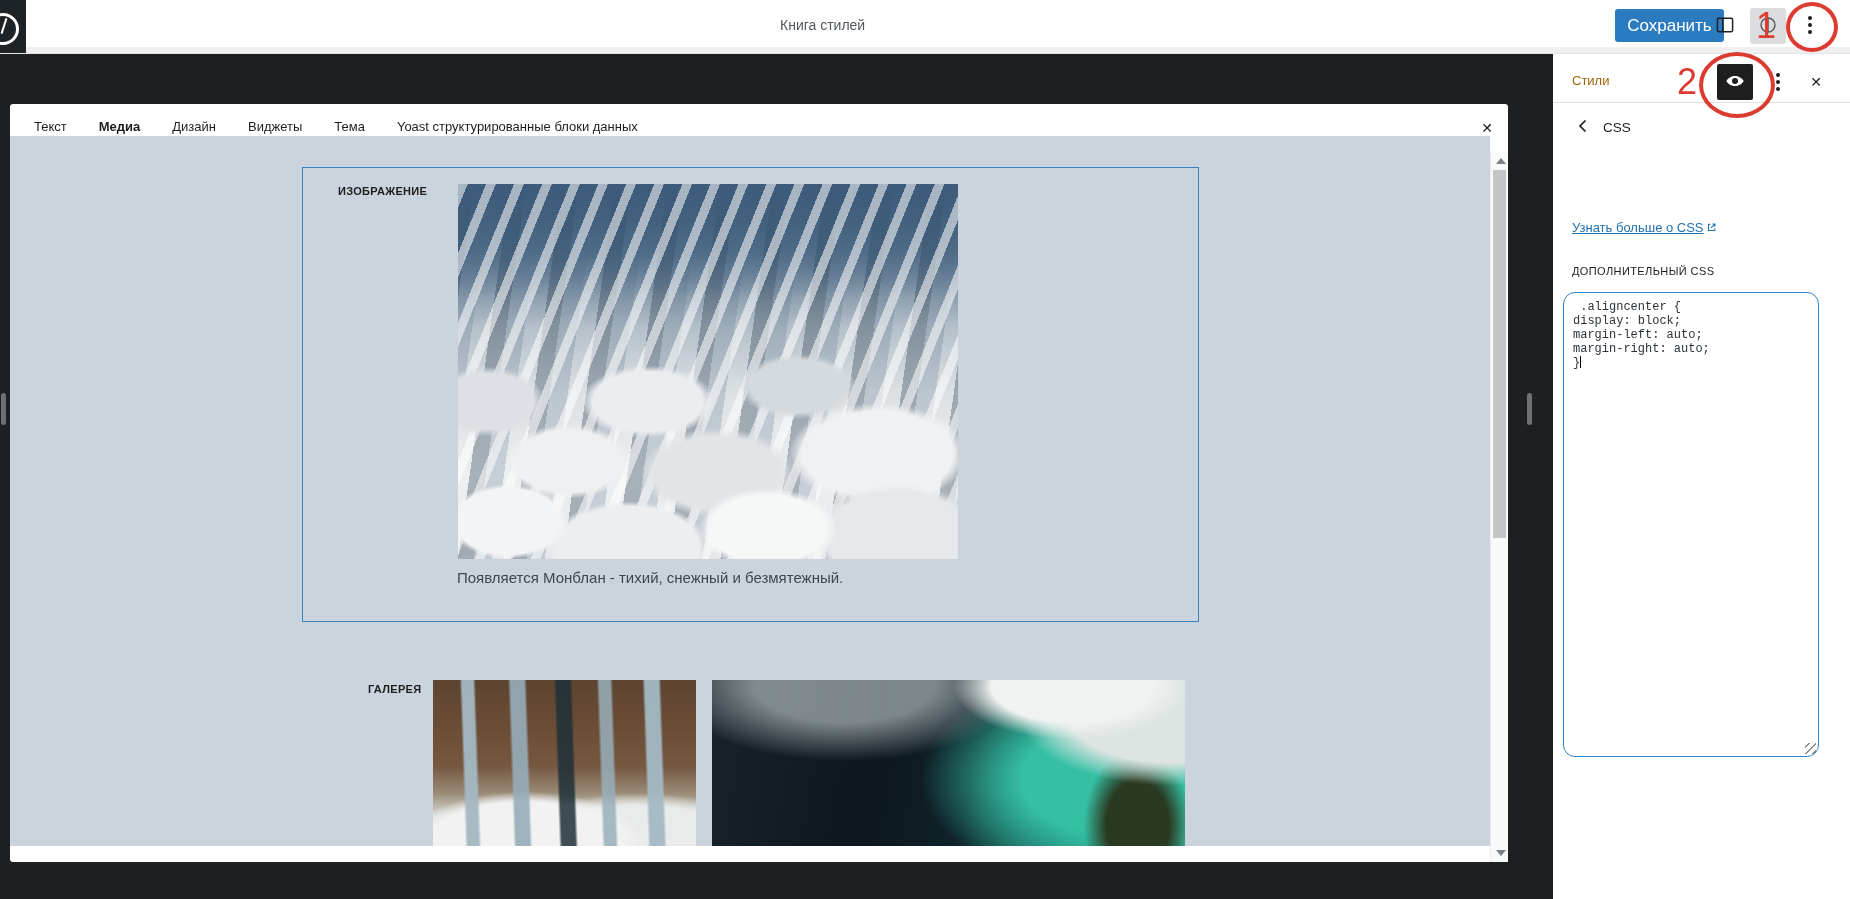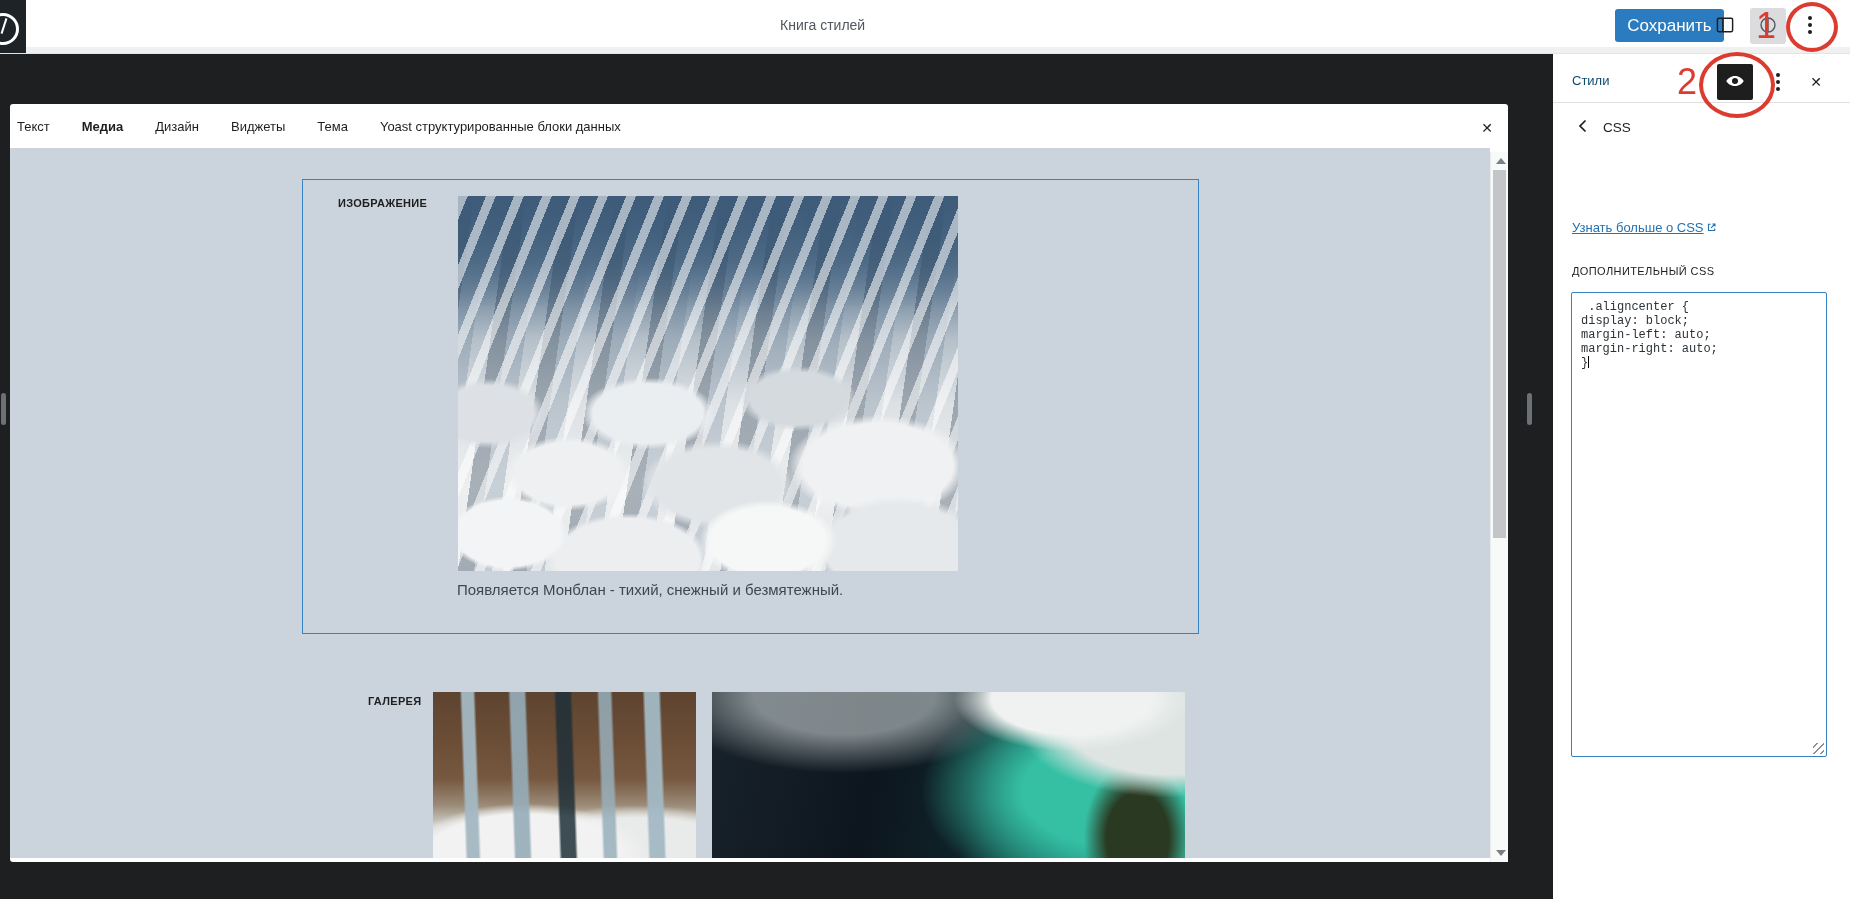--- a/index.html
+++ b/index.html
@@ -25,27 +25,27 @@
   .anno{position:absolute;z-index:60;pointer-events:none;}
   .anno-circle{border:4px solid #dc3b30;border-radius:50%;background:transparent;}
   .anno-num{color:#dc3b30;font-size:36px;line-height:1;font-weight:400;}
   #circle1{left:1786px;top:2px;width:44px;height:42px;}
   #num1{left:1756px;top:8px;}
   #circle2{left:1699px;top:52px;width:68px;height:58px;}
   #num2{left:1677px;top:64px;}
 
   
   .canvas{position:absolute;left:10px;top:104px;width:1498px;height:758px;background:#fff;border-radius:3px;z-index:2;}
-  .tabs-row{position:absolute;left:0;top:0;width:100%;height:48px;display:flex;align-items:stretch;padding-left:6px;box-sizing:border-box;}
+  .tabs-row{position:absolute;left:0;top:0;width:100%;height:48px;display:flex;align-items:stretch;padding-left:23px;box-sizing:border-box;}
   .tab{display:flex;align-items:center;padding:0 1px;margin-right:30px;font-size:13px;font-weight:500;color:#1e1e1e;
        border-bottom:3px solid transparent;box-sizing:border-box;cursor:pointer;white-space:nowrap;}
   .tab.active{border-bottom-color:#2271b1;font-weight:600;}
   .sb-close{position:absolute;left:1465px;top:12px;width:24px;height:24px;display:flex;align-items:center;justify-content:center;
             font-size:14px;color:#1e1e1e;background:transparent;border:none;cursor:pointer;}
-  .content{position:absolute;left:0px;top:44px;width:1480px;height:710px;background:#cbd4dd;overflow:hidden;}
+  .content{position:absolute;left:0px;top:32px;width:1480px;height:710px;background:#cbd4dd;overflow:hidden;}
 
   
   .scrollbar{position:absolute;left:1480px;top:48px;width:18px;height:710px;background:#f8f9f9;border-left:1px solid #ececec;box-sizing:border-box;}
   .sb-thumb{position:absolute;left:2px;top:18px;width:13px;height:368px;background:#c3c5c8;}
   .sb-arrow{position:absolute;left:5px;width:0;height:0;border-left:5px solid transparent;border-right:5px solid transparent;}
   .sb-up{top:6px;border-bottom:6px solid #7b7f84;}
   .sb-down{bottom:6px;border-top:6px solid #7b7f84;}
 
   
   .sel-frame{position:absolute;left:292px;top:31px;width:897px;height:455px;border:1.5px solid #3582c4;box-sizing:border-box;}
@@ -91,35 +91,35 @@
       linear-gradient(100deg,#18222a 0%,#0d161e 35%,#0f2229 55%,#17695e 74%,#25a78e 88%,#3fc4aa 100%);}
 
   
   .drag-handle{position:absolute;width:5px;height:32px;border-radius:3px;background:#6c7176;z-index:4;}
   #handle-left{left:1px;top:393px;}
   #handle-right{left:1527px;top:393px;}
 
   
   .panel{position:absolute;left:1553px;top:53px;width:297px;height:846px;background:#fff;z-index:3;}
   .panel-header{position:absolute;left:0;top:0;width:100%;height:50px;border-bottom:1px solid #e0e0e0;box-sizing:border-box;}
-  .panel-title{position:absolute;left:19px;top:20px;font-size:13px;color:#0c4a6e;}
+  .panel-title{position:absolute;left:19px;top:20px;font-size:13px;color:#a16207;}
   .eye-btn{position:absolute;left:164px;top:11px;width:36px;height:36px;background:#1e1e1e;border:none;border-radius:2px;
            display:flex;align-items:center;justify-content:center;cursor:pointer;}
   .panel-options{position:absolute;left:210px;top:14px;width:30px;height:30px;}
   .panel-close{position:absolute;left:248px;top:14px;width:30px;height:30px;font-size:14px;color:#1e1e1e;}
 
   .crumb-back{position:absolute;left:18px;top:62px;width:24px;height:24px;}
   .crumb-label{position:absolute;left:50px;top:67px;font-size:13.5px;color:#1e1e1e;}
   .panel-desc{position:absolute;left:19px;top:97px;width:236px;font-size:13px;line-height:19px;color:#4f5a64;}
   .panel-link{position:absolute;left:19px;top:167px;font-size:13px;color:#2271b1;text-decoration:underline;cursor:pointer;}
   .ext-ico{display:inline-block;margin-left:2px;vertical-align:-1px;}
   .css-label{position:absolute;left:19px;top:212px;font-size:11px;letter-spacing:.4px;color:#1e1e1e;font-weight:500;}
 
-  .css-box{position:absolute;left:18px;top:239px;width:256px;height:465px;background:#fff;border:1.5px solid #3582c4;
-           border-radius:2px;box-sizing:border-box;cursor:text;}
+  .css-box{position:absolute;left:10px;top:239px;width:256px;height:465px;background:#fff;border:1.5px solid #3582c4;
+           border-radius:12px;box-sizing:border-box;cursor:text;}
   .css-code{position:absolute;left:9px;top:7px;right:4px;font-family:"Liberation Mono","DejaVu Sans Mono",monospace;
             font-size:12px;line-height:14px;color:#2c3338;}
   .css-line{white-space:pre;}
   .caret{display:inline-block;width:1px;height:12px;background:#000;vertical-align:-2px;}
   .resize-grip{position:absolute;right:2px;bottom:2px;width:11px;height:11px;cursor:nwse-resize;
      background:repeating-linear-gradient(315deg, rgba(0,0,0,0) 0 2px, #8a8f94 2px 3px, rgba(0,0,0,0) 3px 5px);}
 </style>
 </head>
 <body>
 

